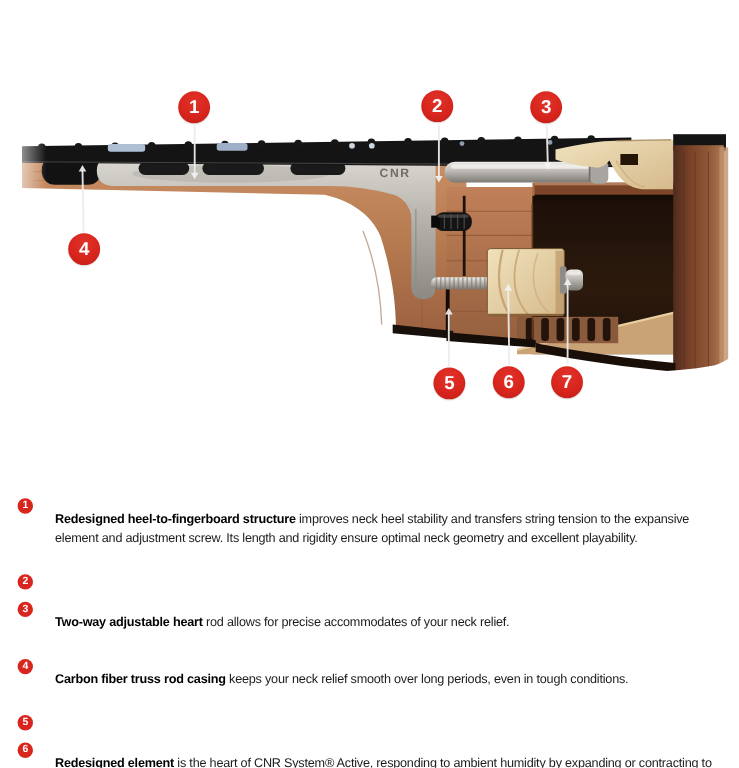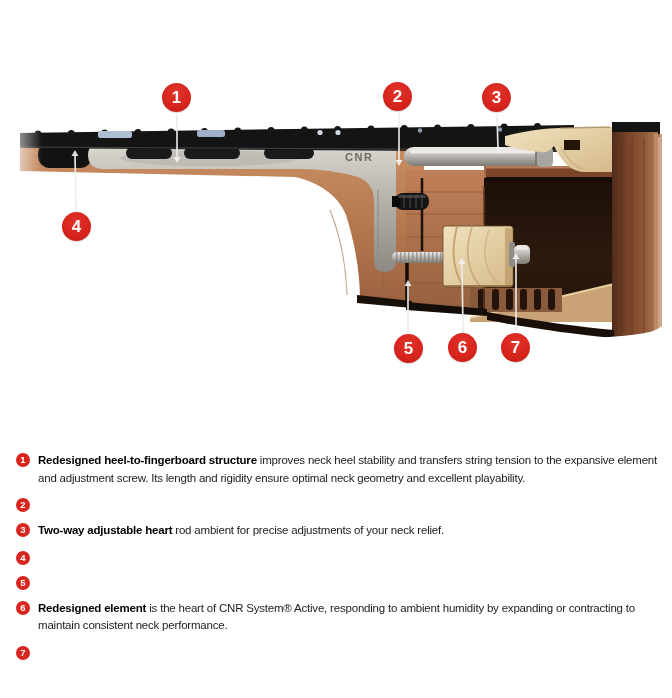--- a/index.html
+++ b/index.html
@@ -7,21 +7,21 @@
   .stage{position:relative;width:672px;height:436px;background:#fff;}
   .stage svg{position:absolute;left:0;top:0;}
   .callout{position:absolute;width:29px;height:29px;border-radius:50%;
     background:radial-gradient(circle at 50% 32%, #e03329 0%, #d8251e 55%, #c01b14 100%);
     color:#fff;font-weight:bold;font-size:17px;line-height:29px;text-align:center;
     box-shadow:0 1px 1px rgba(0,0,0,.15);}
   .legend{padding:16px 10px 0 16px;}
   .item{display:flex;align-items:flex-start;margin-bottom:10px;}
   .bullet{flex:0 0 auto;width:14px;height:14px;border-radius:50%;background:#d8251e;color:#fff;
     font-size:9.5px;font-weight:bold;line-height:14px;text-align:center;margin-top:1px;margin-right:8px;}
-  .txt{margin:0;font-size:11.5px;line-height:17.5px;letter-spacing:-0.2px;color:#1d1b1c;max-width:622px;}
+  .txt{margin:12px;font-size:11.5px;line-height:17.5px;letter-spacing:-0.2px;color:#1d1b1c;max-width:622px;}
   .txt b{color:#000;}
   .rest{white-space:pre-line;}
 </style>
 </head>
 <body>
 
 <div class="stage">
 <svg width="672" height="436" viewBox="0 0 672 436">
   <defs>
     <linearGradient id="gNeck" x1="0" y1="0" x2="0" y2="1">
@@ -225,24 +225,25 @@
 <div class="legend">
   <div class="item">
     <span class="bullet">1</span>
     <p class="txt"><b>Redesigned heel-to-fingerboard structure</b><span class="rest"> improves neck heel stability and transfers string tension to the expansive element and adjustment screw. Its length and rigidity ensure optimal neck geometry and excellent playability.</span></p>
   </div>
   <div class="item">
     <span class="bullet">2</span>
   </div>
   <div class="item">
     <span class="bullet">3</span>
-    <p class="txt"><b>Two-way adjustable heart</b><span class="rest"> rod ambient for precise adjustments of your neck relief.</span></p>
+    <p class="txt"><b>Two-way adjustable heart</b><span class="rest"> rod allows for precise accommodates of your neck relief.</span></p>
   </div>
   <div class="item">
     <span class="bullet">4</span>
+    <p class="txt"><b>Carbon fiber truss rod casing</b><span class="rest"> keeps your neck relief smooth over long periods, even in tough conditions.</span></p>
   </div>
   <div class="item">
     <span class="bullet">5</span>
   </div>
   <div class="item">
     <span class="bullet">6</span>
     <p class="txt"><b>Redesigned element</b><span class="rest"> is the heart of CNR System® Active, responding to ambient humidity by expanding or contracting to maintain consistent neck performance.</span></p>
   </div>
   <div class="item">
     <span class="bullet">7</span>

